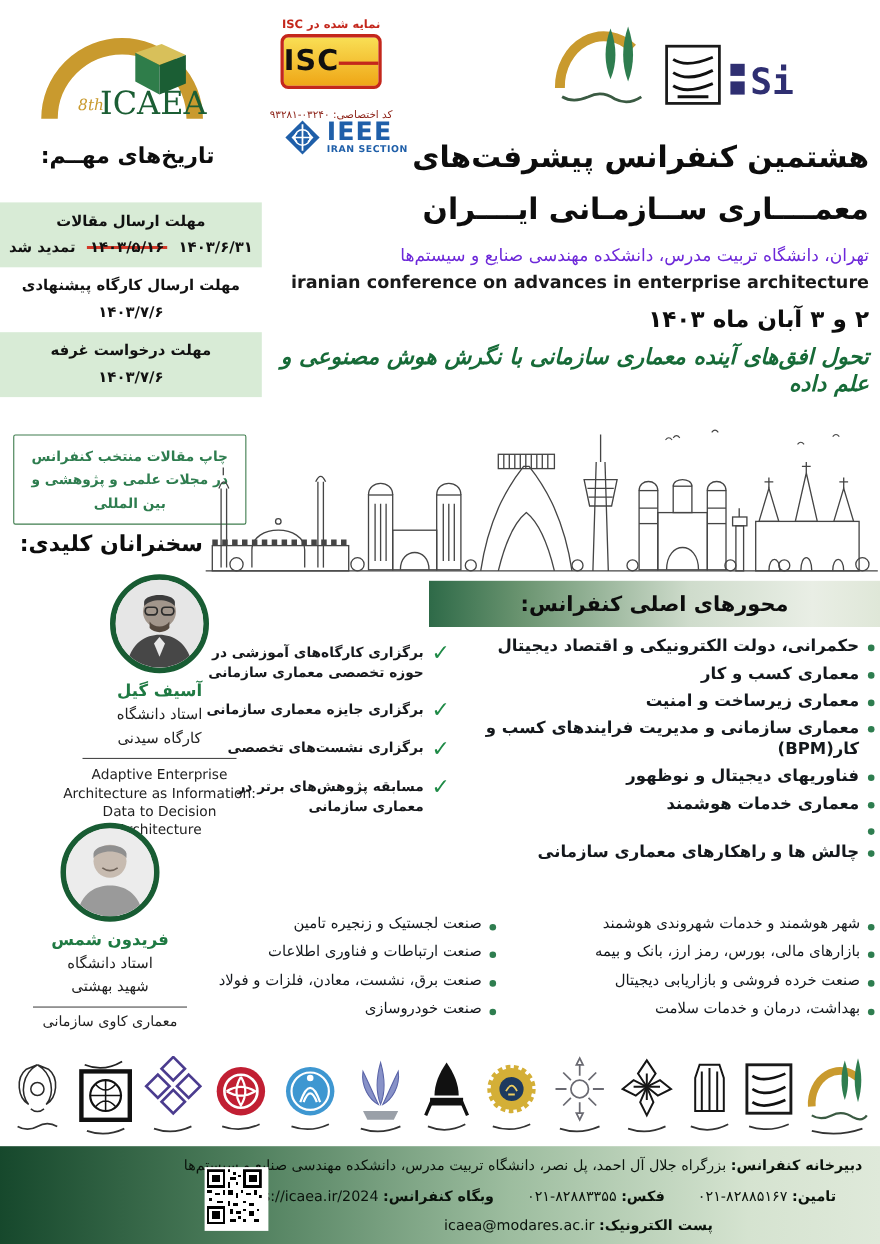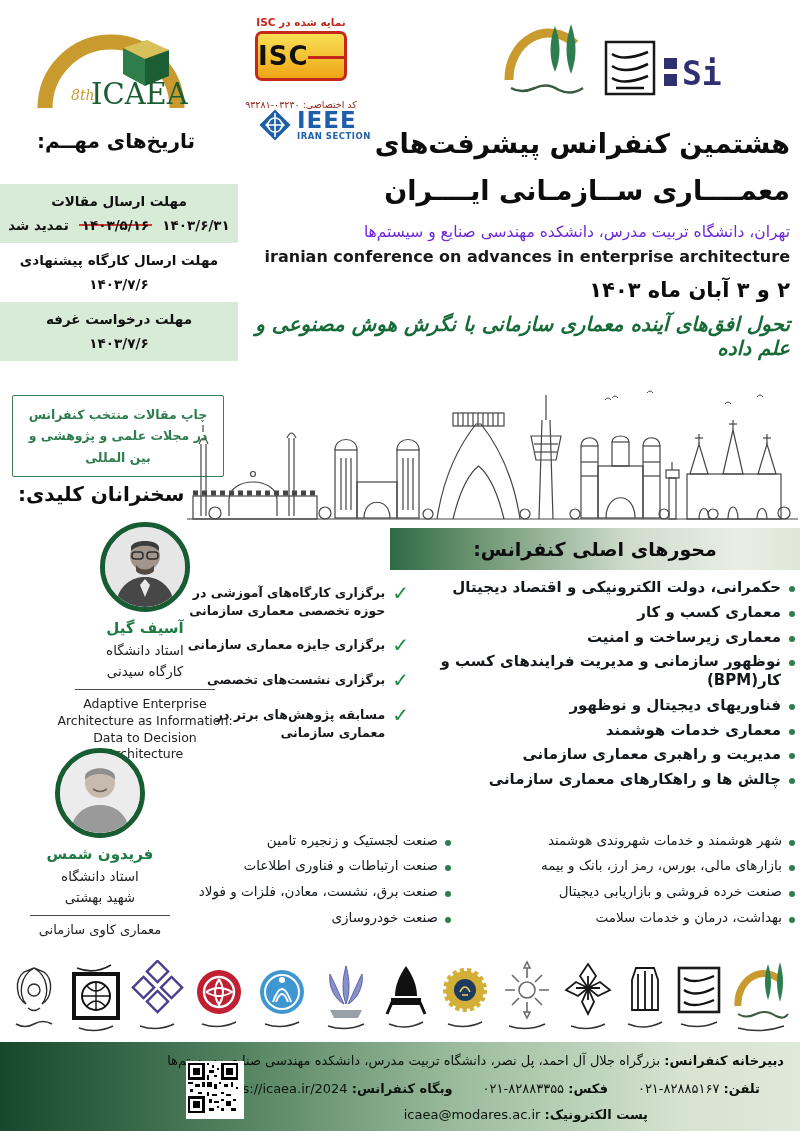--- a/index.html
+++ b/index.html
@@ -348,36 +348,35 @@
         <span class="t-text">معماری کسب و کار</span>
       </div>
 
       <div class="t-item">
         <span class="dot"></span>
         <span class="t-text">معماری زیرساخت و امنیت</span>
       </div>
 
       <div class="t-item">
         <span class="dot"></span>
-        <span class="t-text">نوظهور سازمانی و مدیریت فرایندهای کسب و کار(BPM)</span>
+        <span class="t-text">معماری سازمانی و مدیریت فرایندهای کسب و کار(BPM)</span>
       </div>
 
       <div class="t-item">
         <span class="dot"></span>
         <span class="t-text">فناوریهای دیجیتال و نوظهور</span>
       </div>
 
       <div class="t-item">
         <span class="dot"></span>
         <span class="t-text">معماری خدمات هوشمند</span>
       </div>
 
       <div class="t-item">
         <span class="dot"></span>
-        <span class="t-text">مدیریت و راهبری معماری سازمانی</span>
       </div>
 
       <div class="t-item">
         <span class="dot"></span>
         <span class="t-text">چالش ها و راهکارهای معماری سازمانی</span>
       </div>
     </div>
 
   <div class="abs features">
 
@@ -552,21 +551,21 @@
     </svg>
   </div>
 
   <div class="abs footer">
     <div class="f-line f1">
       <b>دبیرخانه کنفرانس:</b>
       <span>بزرگراه جلال آل احمد، پل نصر، دانشگاه تربیت مدرس، دانشکده مهندسی صنایع و سیستم‌ها</span>
     </div>
     <div class="f-line f2">
       <span>
-        <b>تلفن:</b>
+        <b>تامین:</b>
         <span class="ltr">۰۲۱-۸۲۸۸۵۱۶۷</span>
       </span>
       <span>
         <b>فکس:</b>
         <span class="ltr">۰۲۱-۸۲۸۸۳۳۵۵</span>
       </span>
       <span>
         <b>وبگاه کنفرانس:</b>
         <span class="ltr">https://icaea.ir/2024</span>
       </span>

